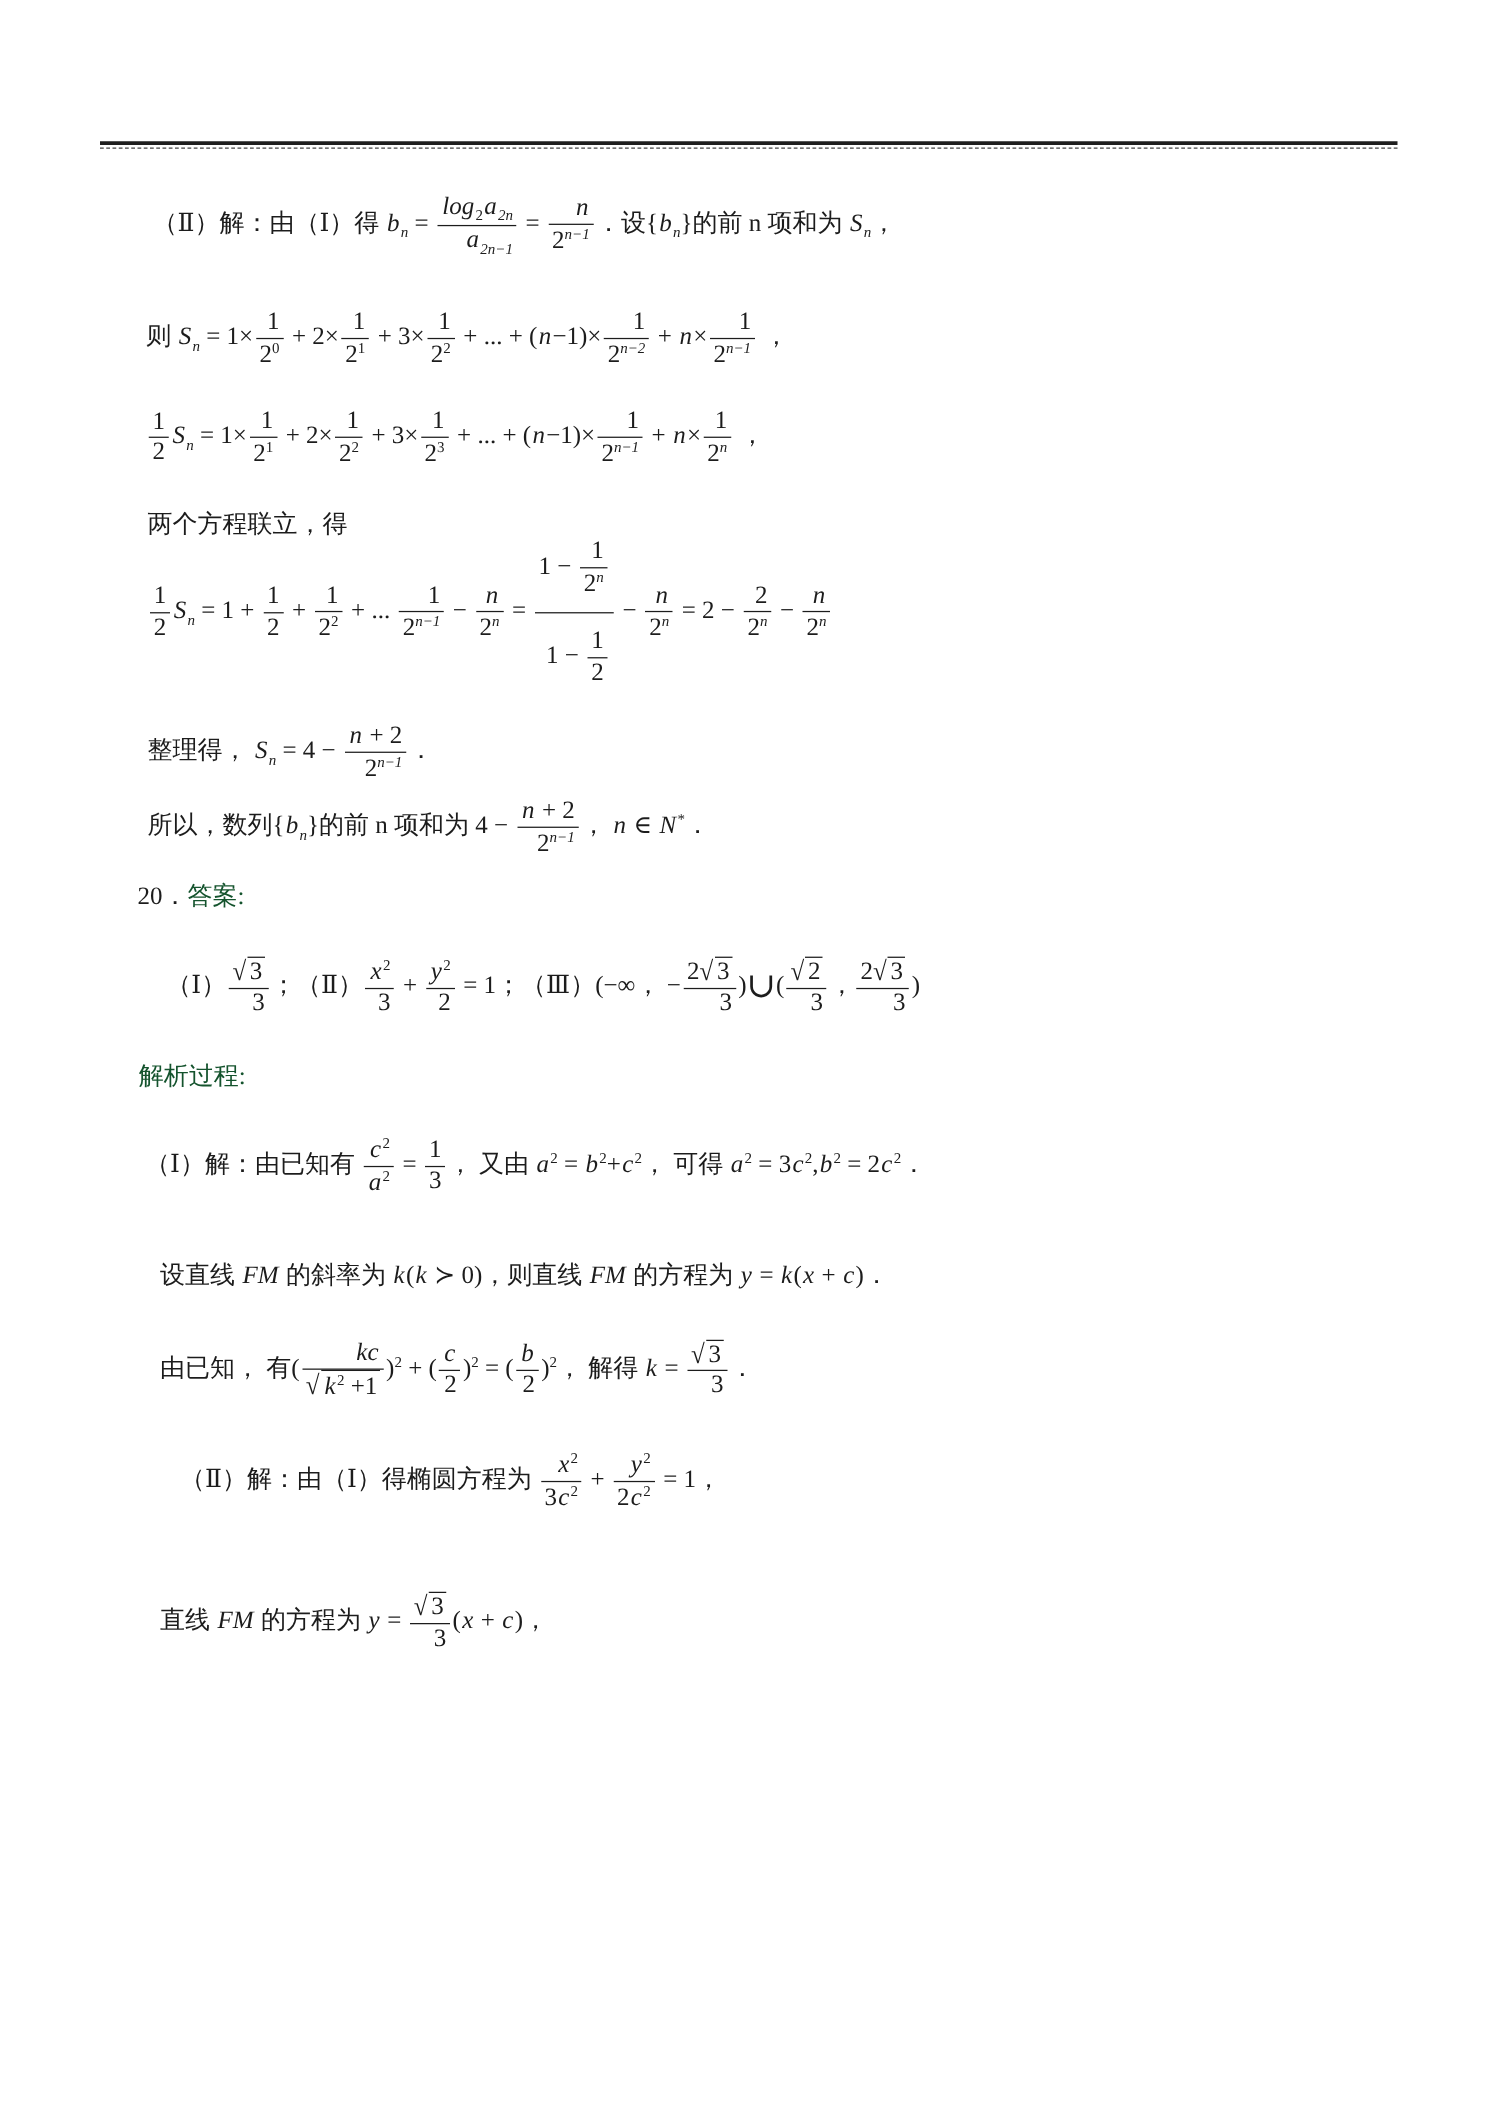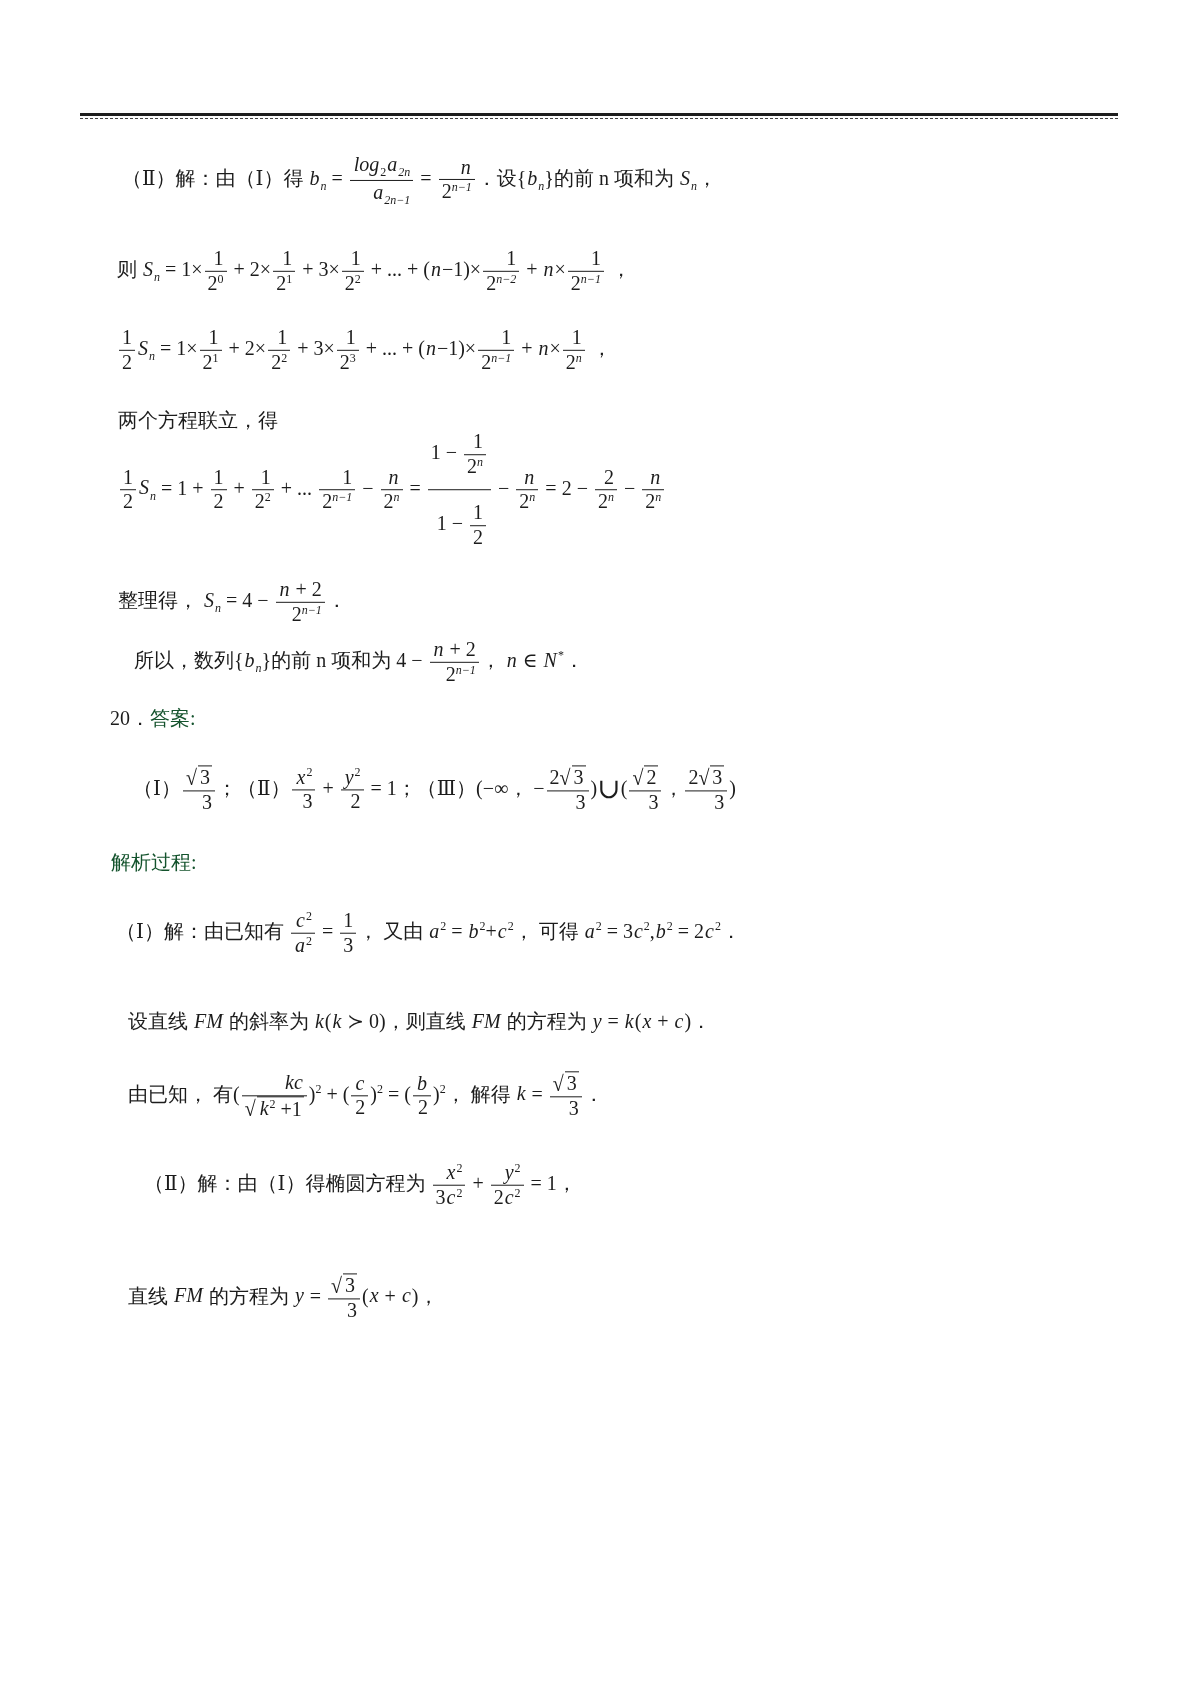--- a/index.html
+++ b/index.html
@@ -28,21 +28,21 @@
     white-space:nowrap;
     line-height:1.25;
   }
   
   .l1{top:180px;left:122px}
   .l2{top:271px;left:117px}
   .l3{top:350px;left:117px}
   .l4{top:420px;left:118px}
   .l5{top:490px;left:118px}
   .l6{top:602px;left:118px}
-  .l7{top:662px;left:134px}
+  .l7{top:662px;left:118px}
   .l8{top:718px;left:110px}
   .l9{top:790px;left:133px}
   .l10{top:862px;left:111px}
   .l11{top:933px;left:116px}
   .l12{top:1021px;left:128px}
   .l13{top:1096px;left:128px}
   .l14{top:1185px;left:144px}
   .l15{top:1298px;left:128px}
   .l16{top:1396px;left:127px}
   .l17{top:1480px;left:127px}

